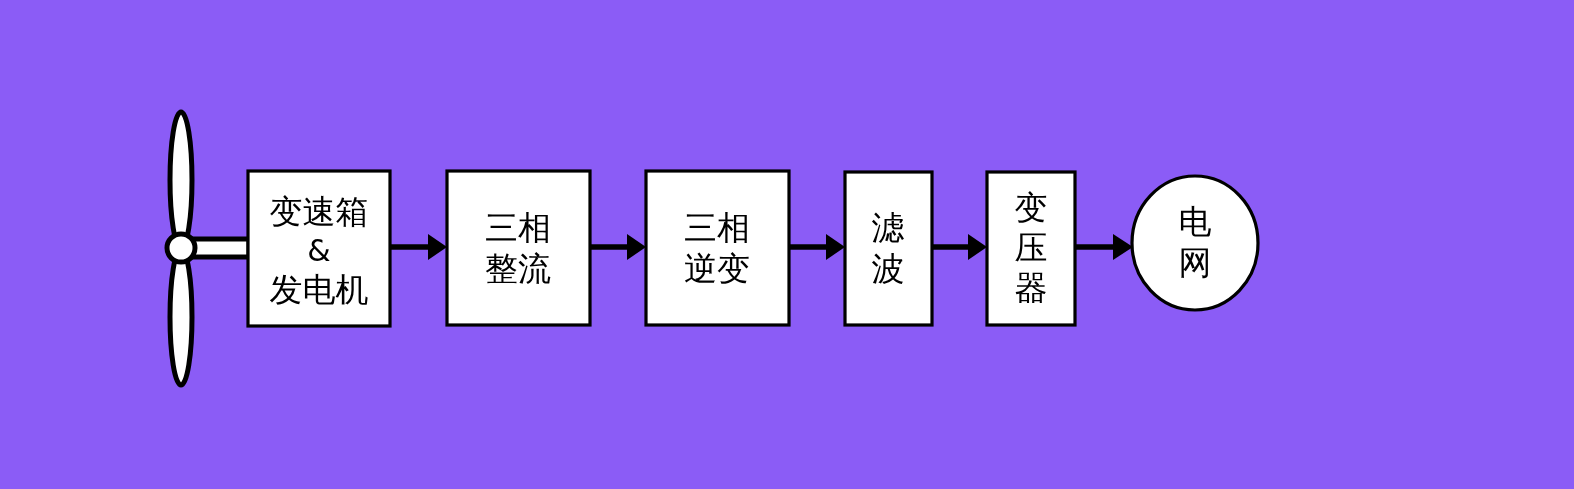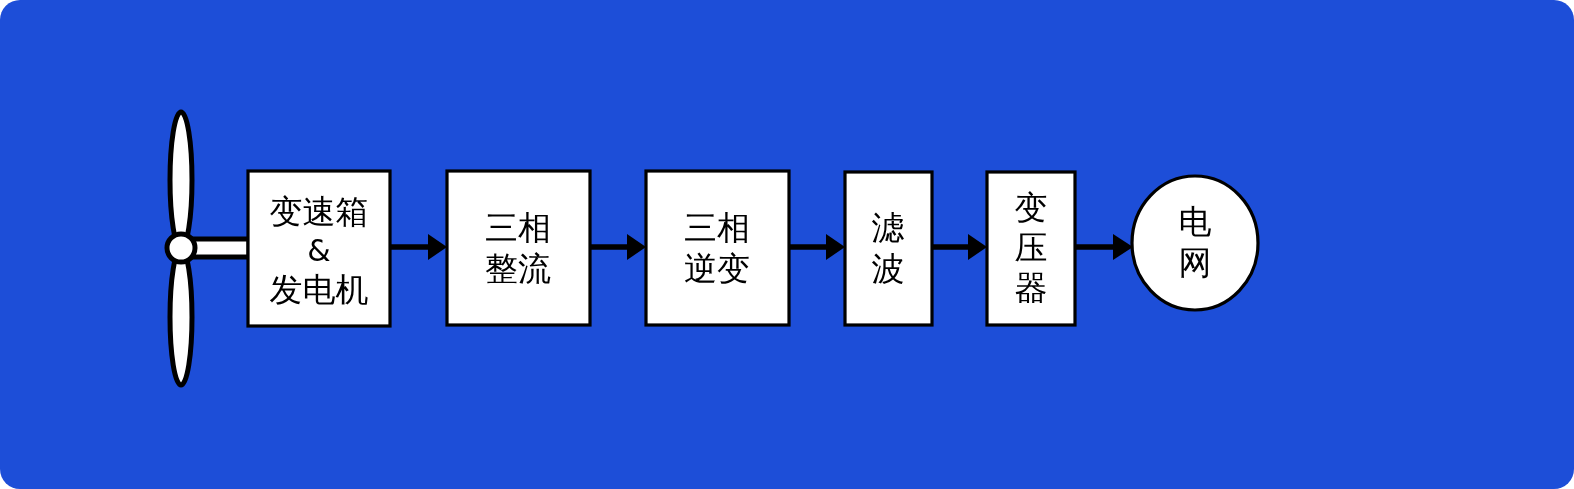--- a/index.html
+++ b/index.html
@@ -10,22 +10,21 @@
   body {
     width: 1574px;
     height: 489px;
     font-family: "DejaVu Sans", "Liberation Sans", sans-serif;
     overflow: hidden;
   }
   #diagram-root {
     position: relative;
     width: 1574px;
     height: 489px;
-    background: #1d4ed8;
-    border-radius: 20px;
+    background: #8b5cf6;
   }
   svg#flow-svg {
     display: block;
     width: 1574px;
     height: 489px;
   }
   .stroke-shape {
     fill: #ffffff;
     stroke: #000000;
     stroke-width: 3.2;

